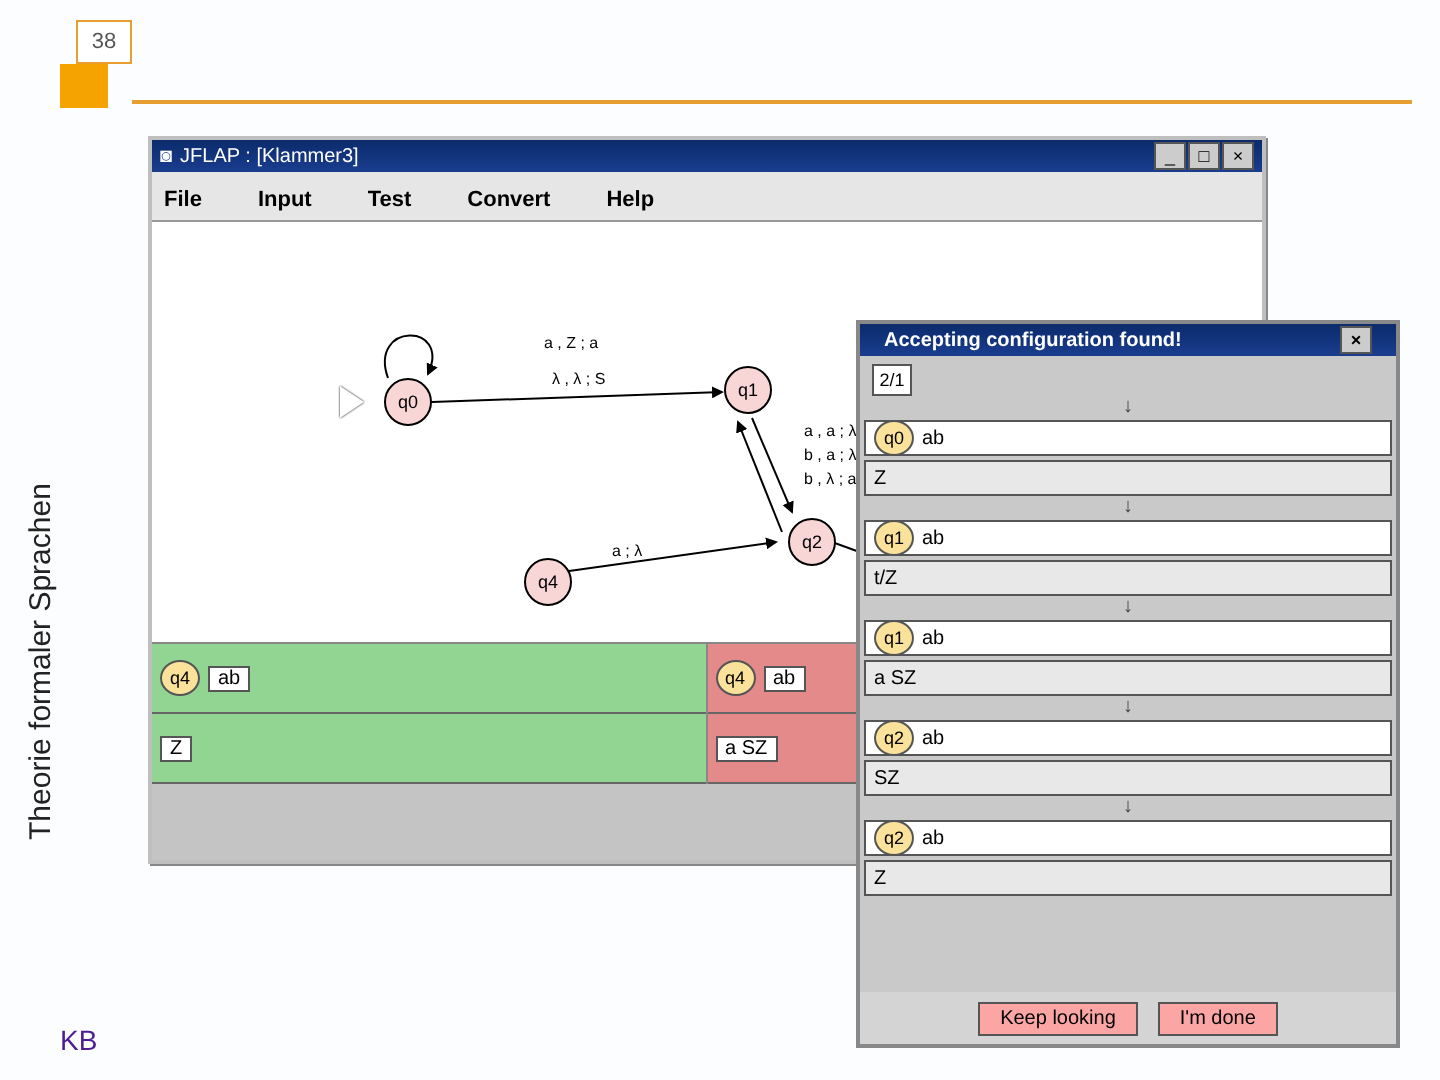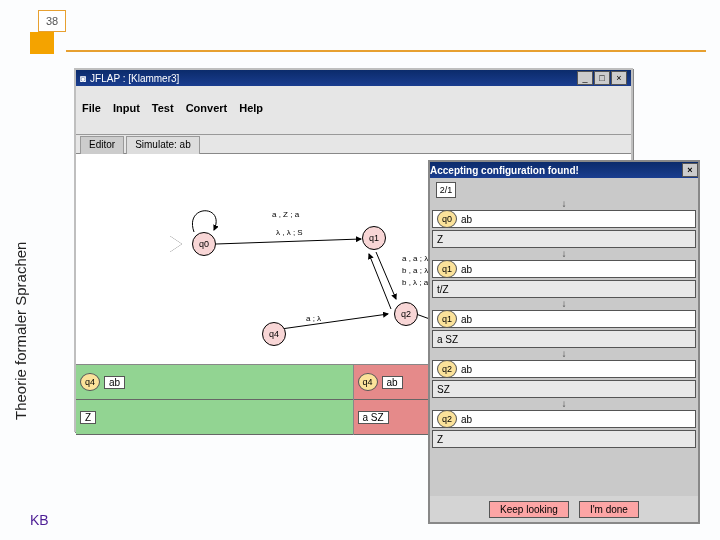--- a/index.html
+++ b/index.html
@@ -9,21 +9,21 @@
 .orange-sq{position:absolute;left:30px;top:28px;width:24px;height:22px;background:#f4a300}
 .title{position:absolute;left:110px;top:2px;font-size:26px;color:#3a5aa0;letter-spacing:0.3px}
 .rule{position:absolute;left:66px;top:46px;width:640px;height:2px;background:#e7a030}
 .sidetext{position:absolute;left:12px;top:420px;transform:rotate(-90deg);transform-origin:left top;font-size:15px;color:#222;white-space:nowrap}
 .kb{position:absolute;left:30px;bottom:12px;font-size:14px;color:#4c1d95}
 
 .jflap{position:absolute;left:74px;top:68px;width:555px;height:360px;border:2px solid #bfbfbf;background:#c4c4c4;box-shadow:1px 1px 0 #888}
 .jtitle{height:16px;background:linear-gradient(#0b2b6b,#1a3d8f);color:#fff;font-size:10px;display:flex;align-items:center;padding:0 4px;gap:4px}
 .jtitle .tctrls{margin-left:auto;display:flex;gap:1px}
 .wctrl{width:14px;height:12px;background:#ccc;border:1px solid #555;display:flex;align-items:center;justify-content:center;font-size:9px;color:#000;line-height:1}
-.jmenu{height:16px;background:#e6e6e6;border-bottom:1px solid #999;display:flex;gap:12px;padding:16px 6px;font-size:11px;font-weight:bold;color:#000;align-items:flex-start}
+.jmenu{height:16px;background:#e6e6e6;border-bottom:1px solid #999;display:flex;gap:28px;padding:4px 6px;font-size:11px;font-weight:bold;color:#000;align-items:flex-end}
 .jtabs{height:18px;background:#e6e6e6;display:flex;padding-left:4px;gap:2px;border-bottom:1px solid #888}
 .tab{font-size:10px;padding:2px 8px;background:#ddd;border:1px solid #999;border-bottom:none;position:relative;top:1px}
 .tab.inactive{background:#ccc}
 .canvas{position:relative;height:210px;background:#fff}
 
 .state{position:absolute;width:22px;height:22px;border-radius:50%;background:#f8d6d6;border:1px solid #000;display:flex;align-items:center;justify-content:center;font-size:9px}
 .state.final::after{content:"";position:absolute;inset:2px;border:1px solid #000;border-radius:50%}
 .initial-tri{position:absolute;width:0;height:0;border-top:8px solid transparent;border-bottom:8px solid transparent;border-left:12px solid #fff;filter:drop-shadow(0 0 0.5px #000)}
 .trlabel{position:absolute;font-size:8px;color:#000;white-space:nowrap}
 svg.edges{position:absolute;inset:0;width:100%;height:100%}
@@ -32,21 +32,21 @@
 .simpanel{flex:1;display:flex;flex-direction:column;border-right:1px solid #888}
 .simpanel.green{background:#92d492}
 .simpanel.red{background:#e58a8a}
 .simrow{flex:1;border-bottom:1px solid #666;display:flex;align-items:center;padding:0 4px;font-size:10px;gap:4px}
 .statechip{background:#fbe29a;border:1px solid #555;border-radius:50%;width:18px;height:16px;display:flex;align-items:center;justify-content:center;font-size:9px}
 .valbox{background:#fff;border:1px solid #555;padding:0 4px;font-size:10px}
 .ctrlbar{height:22px;background:#e6e6e6;border-top:1px solid #888;display:flex;gap:1px;padding:2px}
 .cbtn{font-size:10px;padding:1px 6px;background:#ddd;border:1px solid #777}
 
 .popup{position:absolute;left:428px;top:160px;width:268px;height:360px;background:#c9c9c9;border:2px solid #888;display:flex;flex-direction:column}
-.ptitle{height:16px;background:linear-gradient(#0b2b6b,#1a3d8f);color:#fff;font-size:10px;font-weight:bold;display:flex;align-items:center;padding:0 0}
+.ptitle{height:16px;background:linear-gradient(#0b2b6b,#1a3d8f);color:#fff;font-size:10px;font-weight:bold;display:flex;align-items:center;padding:0 12px}
 .ptitle .tctrls{margin-left:auto}
 .pbody{flex:1;background:#c9c9c9;display:flex;flex-direction:column;padding:4px 2px;gap:2px;overflow:hidden}
 .sep{display:flex;justify-content:center;opacity:.7;font-size:10px;line-height:8px}
 .infobar{background:#fff;border:1px solid #555;height:16px;display:flex;align-items:center;font-size:10px;padding:0 4px;gap:4px}
 .lgrey{background:#e8e8e8;border:1px solid #555;height:16px;display:flex;align-items:center;font-size:10px;padding:0 4px}
 .pbtns{height:26px;background:#d4d4d4;display:flex;justify-content:center;gap:10px;align-items:center}
 .pbtn{font-size:10px;padding:2px 10px;background:#fca5a5;border:1px solid #555}
 .toptag{position:absolute;left:6px;top:20px;width:18px;height:14px;background:#fff;border:1px solid #555;font-size:9px;display:flex;align-items:center;justify-content:center}
 </style>
 </head>
@@ -71,24 +71,20 @@
         <span class="wctrl">□</span>
         <span class="wctrl">×</span>
       </span>
     </div>
     <div class="jmenu">
       <span>File</span>
       <span>Input</span>
       <span>Test</span>
       <span>Convert</span>
       <span>Help</span>
-    </div>
-    <div class="jtabs">
-      <div class="tab inactive">Editor</div>
-      <div class="tab">Simulate: ab</div>
     </div>
     <div class="canvas">
       <svg class="edges">
         <defs>
             <marker id="ah" markerWidth="6" markerHeight="6" refX="5" refY="3" orient="auto">
               <path d="M0,0 L6,3 L0,6 z" fill="#000"></path>
             </marker>
           </defs>
         <line x1="140" y1="90" x2="285" y2="85" stroke="#000" marker-end="url(#ah)"></line>
         <line x1="300" y1="98" x2="320" y2="145" stroke="#000" marker-end="url(#ah)"></line>

